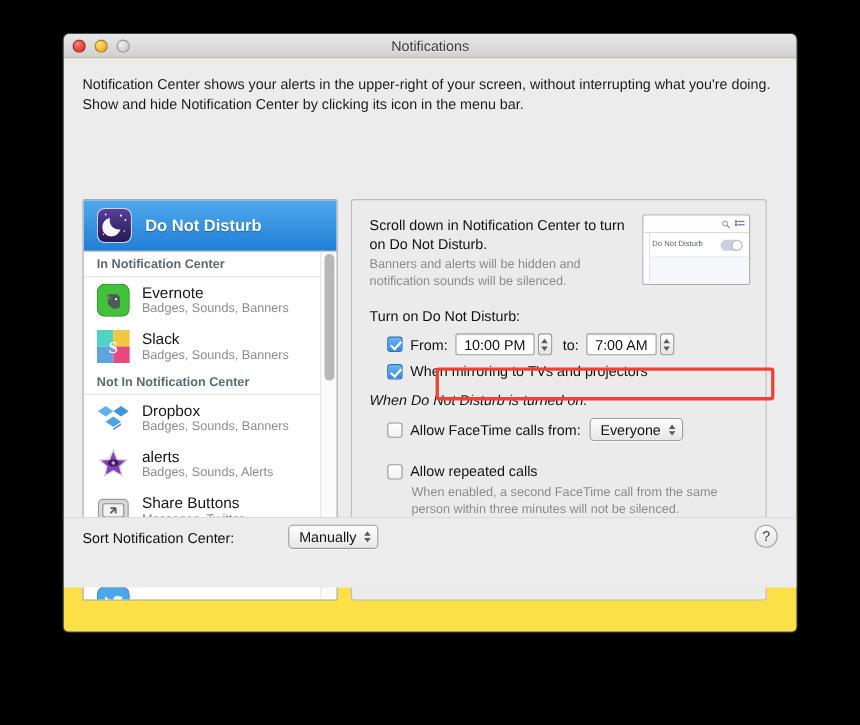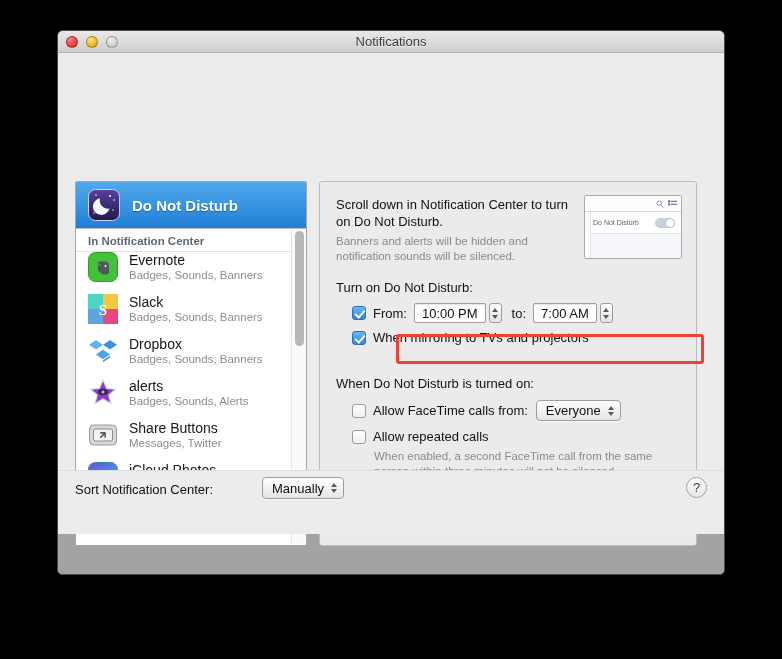--- a/index.html
+++ b/index.html
@@ -8,21 +8,21 @@
     width: 782px; height: 659px;
     background: #000;
     font-family: "Liberation Sans", sans-serif;
     overflow: hidden;
   }
 
   #window {
     position: absolute;
     left: 57px; top: 30px;
     width: 668px; height: 545px;
-    background: #a3a3a3;
+    background: #fde047;
     border-radius: 6px 6px 5px 5px;
     box-shadow: 0 8px 26px rgba(0,0,0,0.75);
     overflow: hidden;
     border: 1px solid #4a4a4a;
   }
 
   
   .titlebar {
     position: relative;
     height: 22px;
@@ -143,21 +143,21 @@
     margin-left: 12px;
     color: #fff; font-size: 15px; font-weight: bold;
     text-shadow: 0 1px 1px rgba(0,0,0,0.35);
   }
   .section-head {
     font-size: 11.5px; font-weight: bold; color: #5d6a75;
     padding: 6px 0 4px 12px;
     border-bottom: 1px solid #e3e3e3;
   }
   .app-row {
-    display: flex; 
+    display: flex; align-items: center;
     height: 42px;
     padding-left: 12px;
   }
   .app-text { margin-left: 11px; }
   .app-name { font-size: 14px; color: #161616; line-height: 16px; }
   .app-sub  { font-size: 11.5px; color: #8d8d8d; line-height: 14px; }
 
   .scrollbar-track {
     position: absolute; right: 1px; top: 47px;
     width: 14px; bottom: 1px;
@@ -332,20 +332,21 @@
       <div class="light red"></div>
       <div class="light yellow"></div>
       <div class="light green"></div>
     </div>
     <div class="win-title">Notifications</div>
   </div>
 
 
   <div class="body">
 
+    <div class="intro">Notification Center shows your alerts in the upper-right of your screen, without interrupting what you're doing. Show and hide Notification Center by clicking its icon in the menu bar.</div>
 
     <div class="sidebar">
 
       <div class="dnd-row">
         <svg width="32" height="32" viewBox="0 0 32 32">
           <defs>
             <linearGradient id="dndg" x1="0" y1="0" x2="0" y2="1">
               <stop offset="0%" stop-color="#5a3f9e"></stop>
               <stop offset="55%" stop-color="#3a2a73"></stop>
               <stop offset="100%" stop-color="#241a52"></stop>
@@ -384,20 +385,21 @@
           <rect x="0" y="15" width="15" height="15" fill="#5ea4e0"></rect>
           <rect x="15" y="15" width="15" height="15" fill="#e8487f"></rect>
           <text x="15" y="21" font-size="15" font-weight="bold" text-anchor="middle" fill="#fff" font-family="Liberation Serif, serif">S</text>
         </svg>
         <div class="app-text">
           <div class="app-name">Slack</div>
           <div class="app-sub">Badges, Sounds, Banners</div>
         </div>
       </div>
 
+      <div class="section-head">Not In Notification Center</div>
 
       <div class="app-row">
         <svg width="30" height="30" viewBox="0 0 30 30">
           <polygon points="8,4 15,8.8 8,13.6 1,8.8" fill="#5eb3ef"></polygon>
           <polygon points="22,4 29,8.8 22,13.6 15,8.8" fill="#3f93dd"></polygon>
           <polygon points="8,18.4 15,13.6 22,18.4 15,23.2" fill="#4da3ea"></polygon>
           <polygon points="15,24.6 22,19.8 22,21.4 15,26.2" fill="#3a8ad4"></polygon>
         </svg>
         <div class="app-text">
           <div class="app-name">Dropbox</div>
@@ -504,35 +506,35 @@
             <span class="st-up"></span>
             <span class="st-dn"></span>
           </span>
         </div>
 
         <div class="opt-row sub" style="margin-top:7px;">
           <span class="cb checked"></span>
           <span class="opt-label">When mirroring to TVs and projectors</span>
         </div>
 
-        <div class="sec-label" style="margin-top:31px;">When Do Not Disturb is turned on:</div>
+        <div class="sec-label" style="margin-top:11px;font-style:italic;">When Do Not Disturb is turned on:</div>
 
         <div class="opt-row sub" style="margin-top:9px;">
           <span class="cb"></span>
           <span class="opt-label">Allow FaceTime calls from:</span>
           <span class="popup">
             <span>Everyone</span>
             <span class="popup-arrows">
               <span class="st-up"></span>
                 <span class="st-dn"></span>
             </span>
           </span>
         </div>
 
-        <div class="opt-row sub" style="margin-top:8px;">
+        <div class="opt-row sub" style="margin-top:20px;">
           <span class="cb"></span>
           <span class="opt-label">Allow repeated calls</span>
         </div>
 
         <div class="hint">When enabled, a second FaceTime call from the same person within three minutes will not be silenced.</div>
       </div>
 
       <div class="highlight"></div>
     </div>
 

